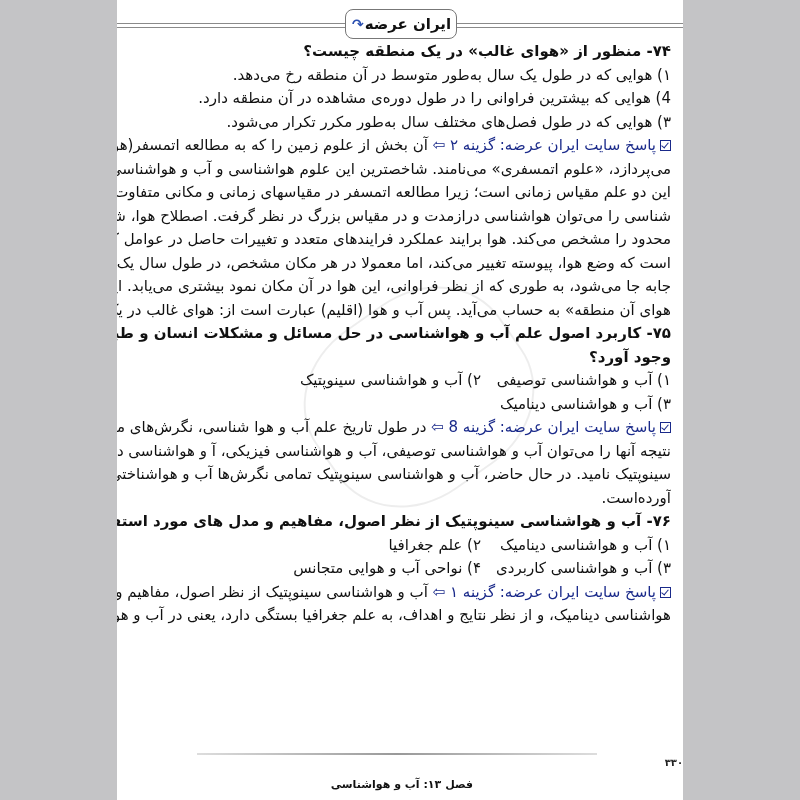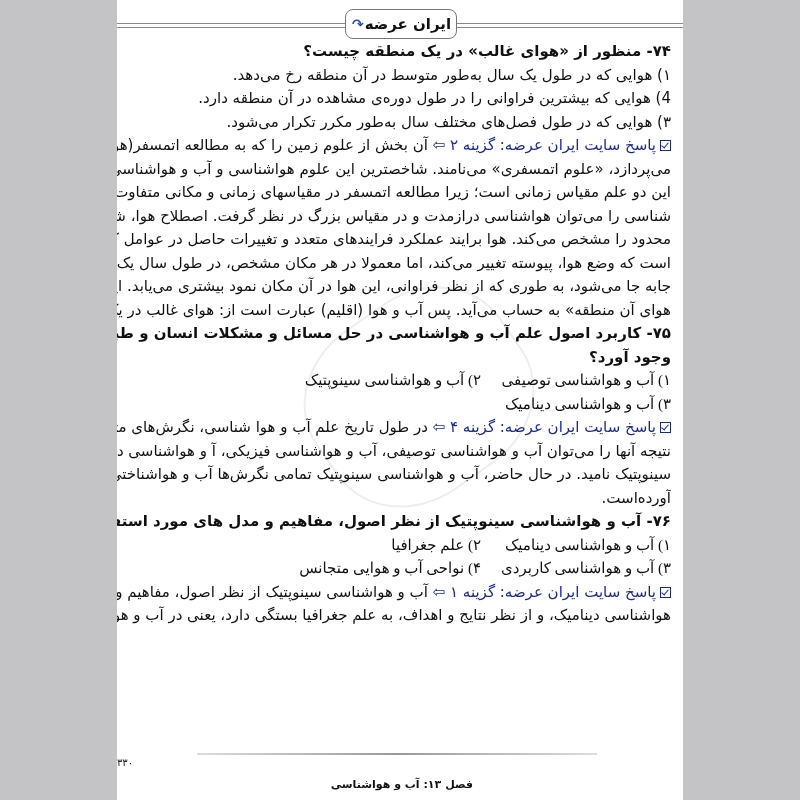--- a/index.html
+++ b/index.html
@@ -9,23 +9,23 @@
   .logo { position:absolute; left:228px; top:9px; width:110px; height:28px; border:1px solid #777; border-radius:8px; background:#fff;
           display:flex; align-items:center; justify-content:center; direction:rtl; font-weight:bold; font-size:15px; color:#111; }
   .logo .swoosh { color:#2a4fb0; font-size:14px; margin:0 1px; }
   .content { position:absolute; left:0; right:12px; top:40px; direction:rtl; text-align:justify; color:#111; font-size:15px; }
   .line { height:23.5px; line-height:23.5px; white-space:nowrap; overflow:hidden; }
   .q { font-weight:bold; }
   .ans-label { color:#1a2a8a;margin-top:25px; }
   .check { display:inline-block; width:9px; height:9px; border:1px solid #1a2a8a; margin-left:4px; position:relative; top:1px; }
   .check::after { content:""; position:absolute; left:2px; top:0px; width:3px; height:6px; border:solid #1a2a8a; border-width:0 1.5px 1.5px 0; transform:rotate(40deg); }
   .opts2 { display:flex; }
-  .opts2 span { display:inline-block; width:190px;font-family:Liberation Serif, serif; }
+  .opts2 span { display:inline-block; width:190px; }
   .footer-line { position:absolute; left:80px; width:400px; top:753px; height:2px; background:linear-gradient(to right,#ddd,#999,#ddd); }
-  .page-num { position:absolute; left:0; right:0; top:757px; text-align:left; font-size:10px; color:#222; }
+  .page-num { position:absolute; left:0; right:0; top:757px; text-align:right; font-size:10px; color:#222;font-weight:bold; }
   .chapter { position:absolute; right:210px; top:778px; direction:rtl; font-size:11px; font-weight:bold; color:#111;text-align:center; }
   .watermark { position:absolute; left:190px; top:300px; width:220px; height:190px; border:2px solid rgba(0,0,0,0.07); border-radius:40%; transform:rotate(-35deg); }
 </style>
 </head>
 <body>
 
 <div class="page">
   <div class="hdr-line" style="top:23px"></div>
   <div class="hdr-line" style="top:27px"></div>
   <div class="logo">
@@ -56,21 +56,21 @@
     <div class="line q">۷۵- کاربرد اصول علم آب و هواشناسی در حل مسائل و مشکلات انسان و طبیعت کدام نوع از انواع آب و هوا شناسی را به</div>
     <div class="line q">وجود آورد؟</div>
     <div class="line opts2">
       <span>۱) آب و هواشناسی توصیفی</span>
       <span>۲) آب و هواشناسی سینوپتیک</span>
     </div>
     <div class="line opts2">
       <span>۳) آب و هواشناسی دینامیک</span>
     </div>
     <div class="line">
-      <span class="check"></span><span class="ans-label">پاسخ سایت ایران عرضه: گزینه ۴ ⇦</span>
+      <span class="check"></span><span class="ans-label">پاسخ سایت ایران عرضه: گزینه 8 ⇦</span>
       <span>در طول تاریخ علم آب و هوا شناسی، نگرش‌های متفاوتی به وجود آمده‌است که</span>
     </div>
     <div class="line">نتیجه آنها را می‌توان آب و هواشناسی توصیفی، آب و هواشناسی فیزیکی، آ و هواشناسی دینامیک و آب و هواشناسی</div>
     <div class="line">سینوپتیک نامید. در حال حاضر، آب و هواشناسی سینوپتیک تمامی نگرش‌ها آب و هواشناختی را در برمی‌گیرد. ناگفته نماند</div>
     <div class="line">آورده‌است.</div>
 
     <div class="line q">۷۶- آب و هواشناسی سینوپتیک از نظر اصول، مفاهیم و مدل های مورد استفاده به چه چیزی بستگی دارد؟</div>
     <div class="line opts2">
       <span>۱) آب و هواشناسی دینامیک</span>
       <span>۲) علم جغرافیا</span>

